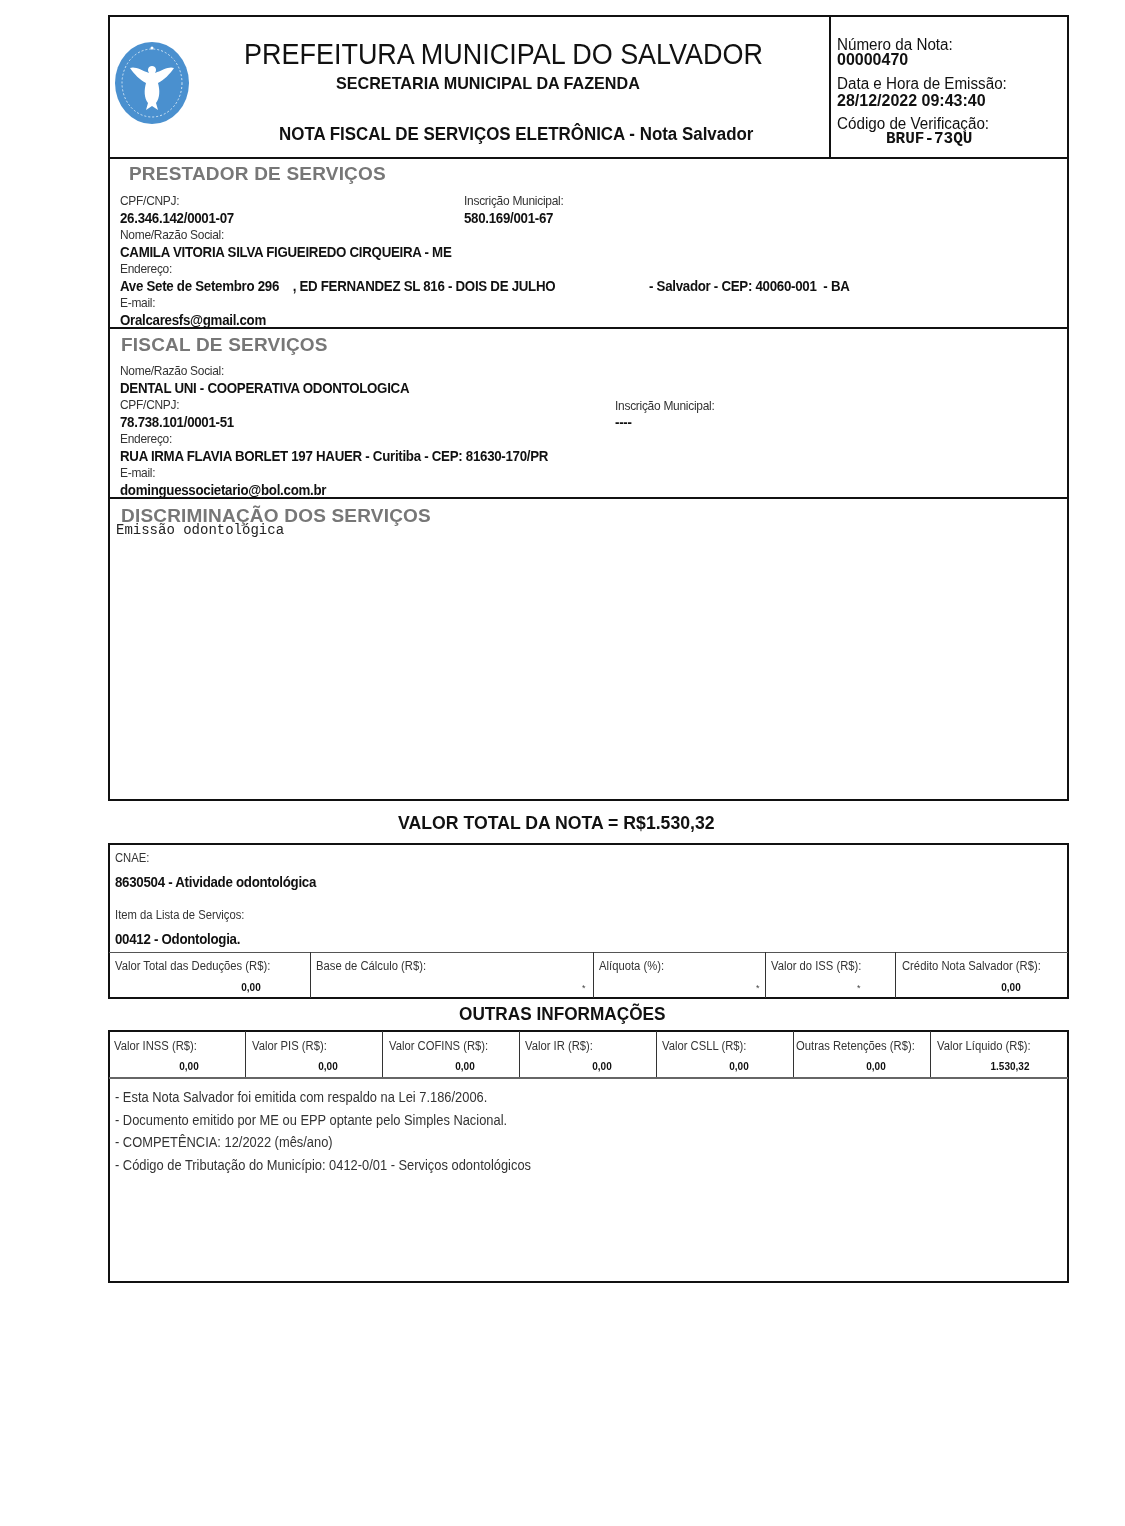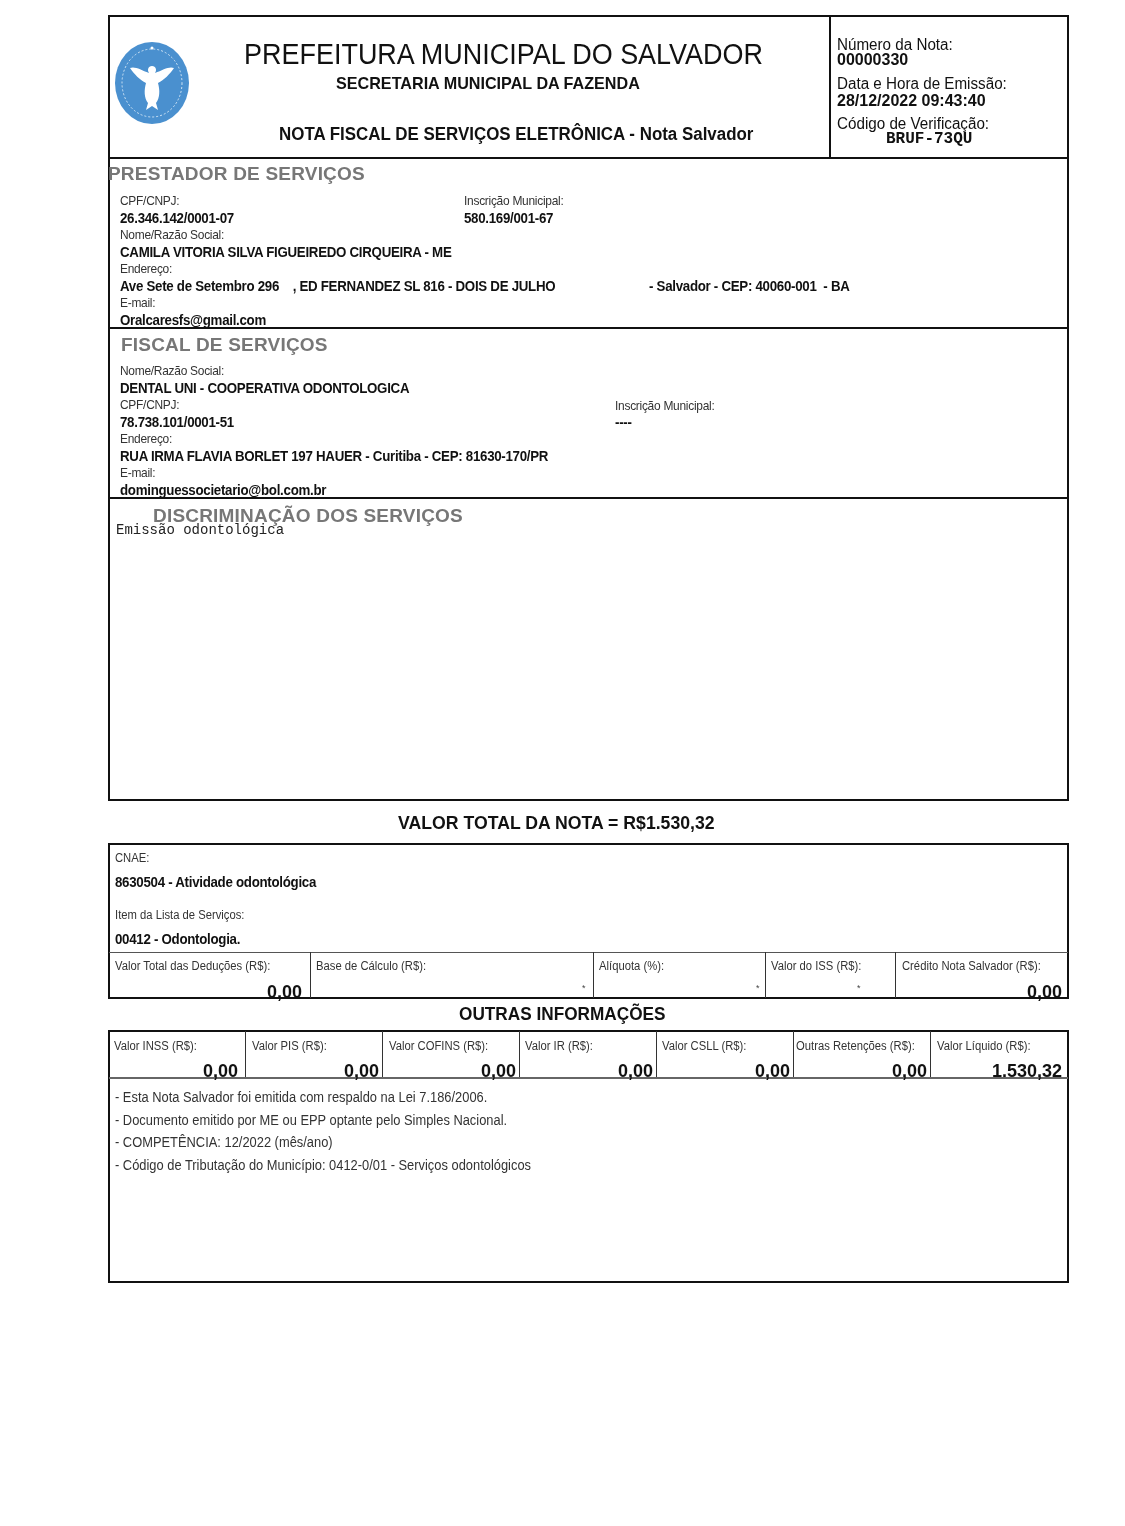--- a/index.html
+++ b/index.html
@@ -21,21 +21,21 @@
   #header-info-divider { left: 829px; top: 15px; height: 144px; width: 2px; background:#111; }
   .title-main { font-size: 29px; color: #111; white-space: nowrap; transform: scaleX(0.93); transform-origin: left; }
   .title-sub { font-size: 17px; font-weight: bold; white-space: nowrap; transform: scaleX(0.95); transform-origin: left;}
   .title-nf { font-size: 18px; font-weight: bold; white-space: nowrap; transform: scaleX(0.94); transform-origin: left;}
   .info-lbl { font-size: 16px; color: #111; white-space: nowrap; transform: scaleX(0.95); transform-origin: left; line-height: 15px;}
   .info-val { font-size: 16px; font-weight: bold; color: #111; white-space: nowrap; line-height: 15px;}
 
   .mono { font-family: "Liberation Mono", monospace; font-size: 14px; color: #222; white-space: nowrap; }
   .total { font-size: 19px; font-weight: bold; white-space: nowrap; transform: scaleX(0.93); transform-origin: left;}
   .small-lbl { font-size: 12.5px; color: #333; white-space: nowrap; transform: scaleX(0.9); transform-origin: left;}
-  .small-val { font-size: 18px; font-weight: bold; white-space: nowrap; text-align: right; }
+  .small-val { font-size: 10px; font-weight: bold; white-space: nowrap; text-align: center; }
   .note { font-size: 14px; color: #333; white-space: nowrap; transform: scaleX(0.92); transform-origin: left;}
   .dot { position:absolute; font-size: 9px; color:#444; }
 </style>
 </head>
 <body>
 
 <div class="box" id="header"></div>
 <div class="abs" id="header-info-divider"></div>
 
 <div class="abs" style="left:113px;top:40px;width:78px;height:86px;">
@@ -45,31 +45,31 @@
     <circle cx="39" cy="8" r="1.5" fill="#fff"></circle>
     <path d="M39 26 C35 26 34 30 36 33 C28 30 22 26 17 28 C21 34 27 40 33 43 C31 50 31 58 35 63 L33 70 L39 66 L45 70 L43 63 C47 58 47 50 45 43 C51 40 57 34 61 28 C56 26 50 30 42 33 C44 30 43 26 39 26 Z" fill="#fff"></path>
   </svg>
 </div>
 
 <div class="abs title-main" style="left:244px;top:38px;">PREFEITURA MUNICIPAL DO SALVADOR</div>
 <div class="abs title-sub" style="left:336px;top:74px;">SECRETARIA MUNICIPAL DA FAZENDA</div>
 <div class="abs title-nf" style="left:279px;top:124px;">NOTA FISCAL DE SERVIÇOS ELETRÔNICA - Nota Salvador</div>
 
 <div class="abs info-lbl" style="left:837px;top:37px;">Número da Nota:</div>
-<div class="abs info-val" style="left:837px;top:52px;">00000330</div>
+<div class="abs info-val" style="left:837px;top:52px;">00000470</div>
 <div class="abs info-lbl" style="left:837px;top:76px;">Data e Hora de Emissão:</div>
 <div class="abs info-val" style="left:837px;top:93px;">28/12/2022 09:43:40</div>
 <div class="abs info-lbl" style="left:837px;top:116px;">Código de Verificação:</div>
 <div class="abs info-val" style="left:886px;top:132px;font-family:Liberation Mono, monospace;">BRUF-73QU</div>
 
 <div class="box" style="left:108px;top:157px;width:961px;height:644px;"></div>
 <div class="hline" style="left:108px;top:327px;width:961px;"></div>
 <div class="hline" style="left:108px;top:497px;width:961px;"></div>
 
-<div class="abs sect" style="left:108px;top:163px;">PRESTADOR DE SERVIÇOS</div>
+<div class="abs sect" style="left:129px;top:163px;">PRESTADOR DE SERVIÇOS</div>
 <div class="abs lbl" style="left:120px;top:193px;">CPF/CNPJ:</div>
 <div class="abs val" style="left:120px;top:210px;">26.346.142/0001-07</div>
 <div class="abs lbl" style="left:464px;top:193px;">Inscrição Municipal:</div>
 <div class="abs val" style="left:464px;top:210px;">580.169/001-67</div>
 <div class="abs lbl" style="left:120px;top:227px;">Nome/Razão Social:</div>
 <div class="abs val" style="left:120px;top:244px;">CAMILA VITORIA SILVA FIGUEIREDO CIRQUEIRA - ME</div>
 <div class="abs lbl" style="left:120px;top:261px;">Endereço:</div>
 <div class="abs val" style="left:120px;top:278px;white-space:pre;">Ave Sete de Setembro 296    , ED FERNANDEZ SL 816 - DOIS DE JULHO</div>
 <div class="abs val" style="left:649px;top:278px;white-space:pre;">- Salvador - CEP: 40060-001  - BA</div>
 <div class="abs lbl" style="left:120px;top:295px;">E-mail:</div>
@@ -80,21 +80,21 @@
 <div class="abs val" style="left:120px;top:380px;">DENTAL UNI - COOPERATIVA ODONTOLOGICA</div>
 <div class="abs lbl" style="left:120px;top:397px;">CPF/CNPJ:</div>
 <div class="abs val" style="left:120px;top:414px;">78.738.101/0001-51</div>
 <div class="abs lbl" style="left:615px;top:398px;">Inscrição Municipal:</div>
 <div class="abs val" style="left:615px;top:414px;">----</div>
 <div class="abs lbl" style="left:120px;top:431px;">Endereço:</div>
 <div class="abs val" style="left:120px;top:448px;">RUA IRMA FLAVIA BORLET 197 HAUER - Curitiba - CEP: 81630-170/PR</div>
 <div class="abs lbl" style="left:120px;top:465px;">E-mail:</div>
 <div class="abs val" style="left:120px;top:482px;">dominguessocietario@bol.com.br</div>
 
-<div class="abs sect" style="left:121px;top:505px;margin-left:32px;">DISCRIMINAÇÃO DOS SERVIÇOS</div>
+<div class="abs sect" style="left:121px;top:505px;">DISCRIMINAÇÃO DOS SERVIÇOS</div>
 <div class="abs mono" style="left:116px;top:522px;">Emissão odontológica</div>
 
 <div class="abs total" style="left:398px;top:812px;">VALOR TOTAL DA NOTA = R$1.530,32</div>
 
 <div class="box" style="left:108px;top:843px;width:961px;height:156px;"></div>
 <div class="abs small-lbl" style="left:115px;top:851px;">CNAE:</div>
 <div class="abs val" style="left:115px;top:874px;">8630504 - Atividade odontológica</div>
 <div class="abs small-lbl" style="left:115px;top:908px;">Item da Lista de Serviços:</div>
 <div class="abs val" style="left:115px;top:931px;">00412 - Odontologia.</div>
 <div class="abs" style="left:109px;top:952px;width:959px;height:1px;background:#555;"></div>

